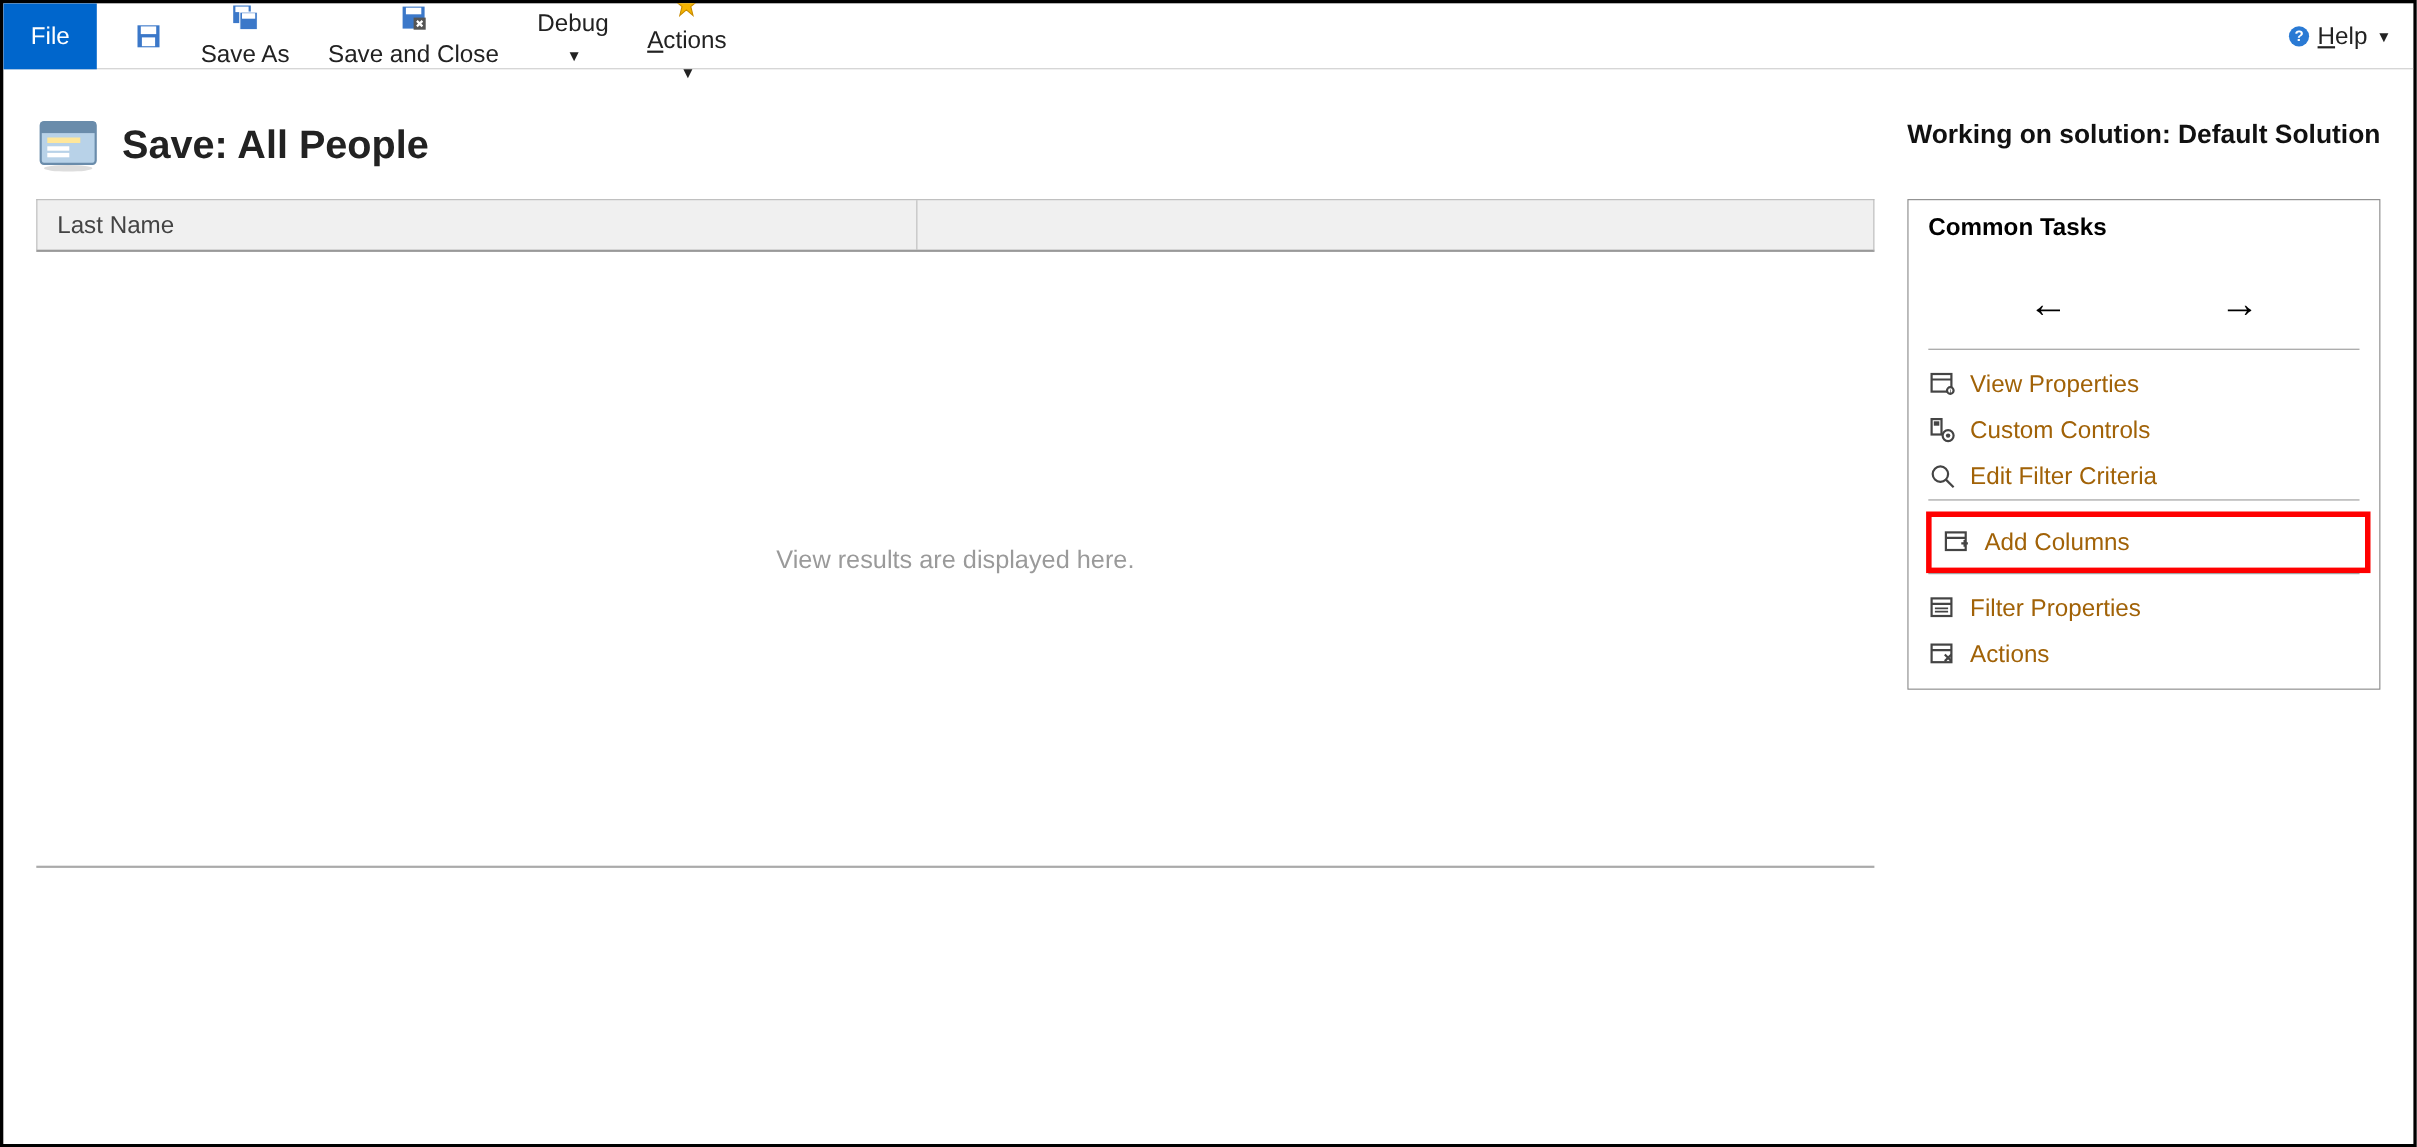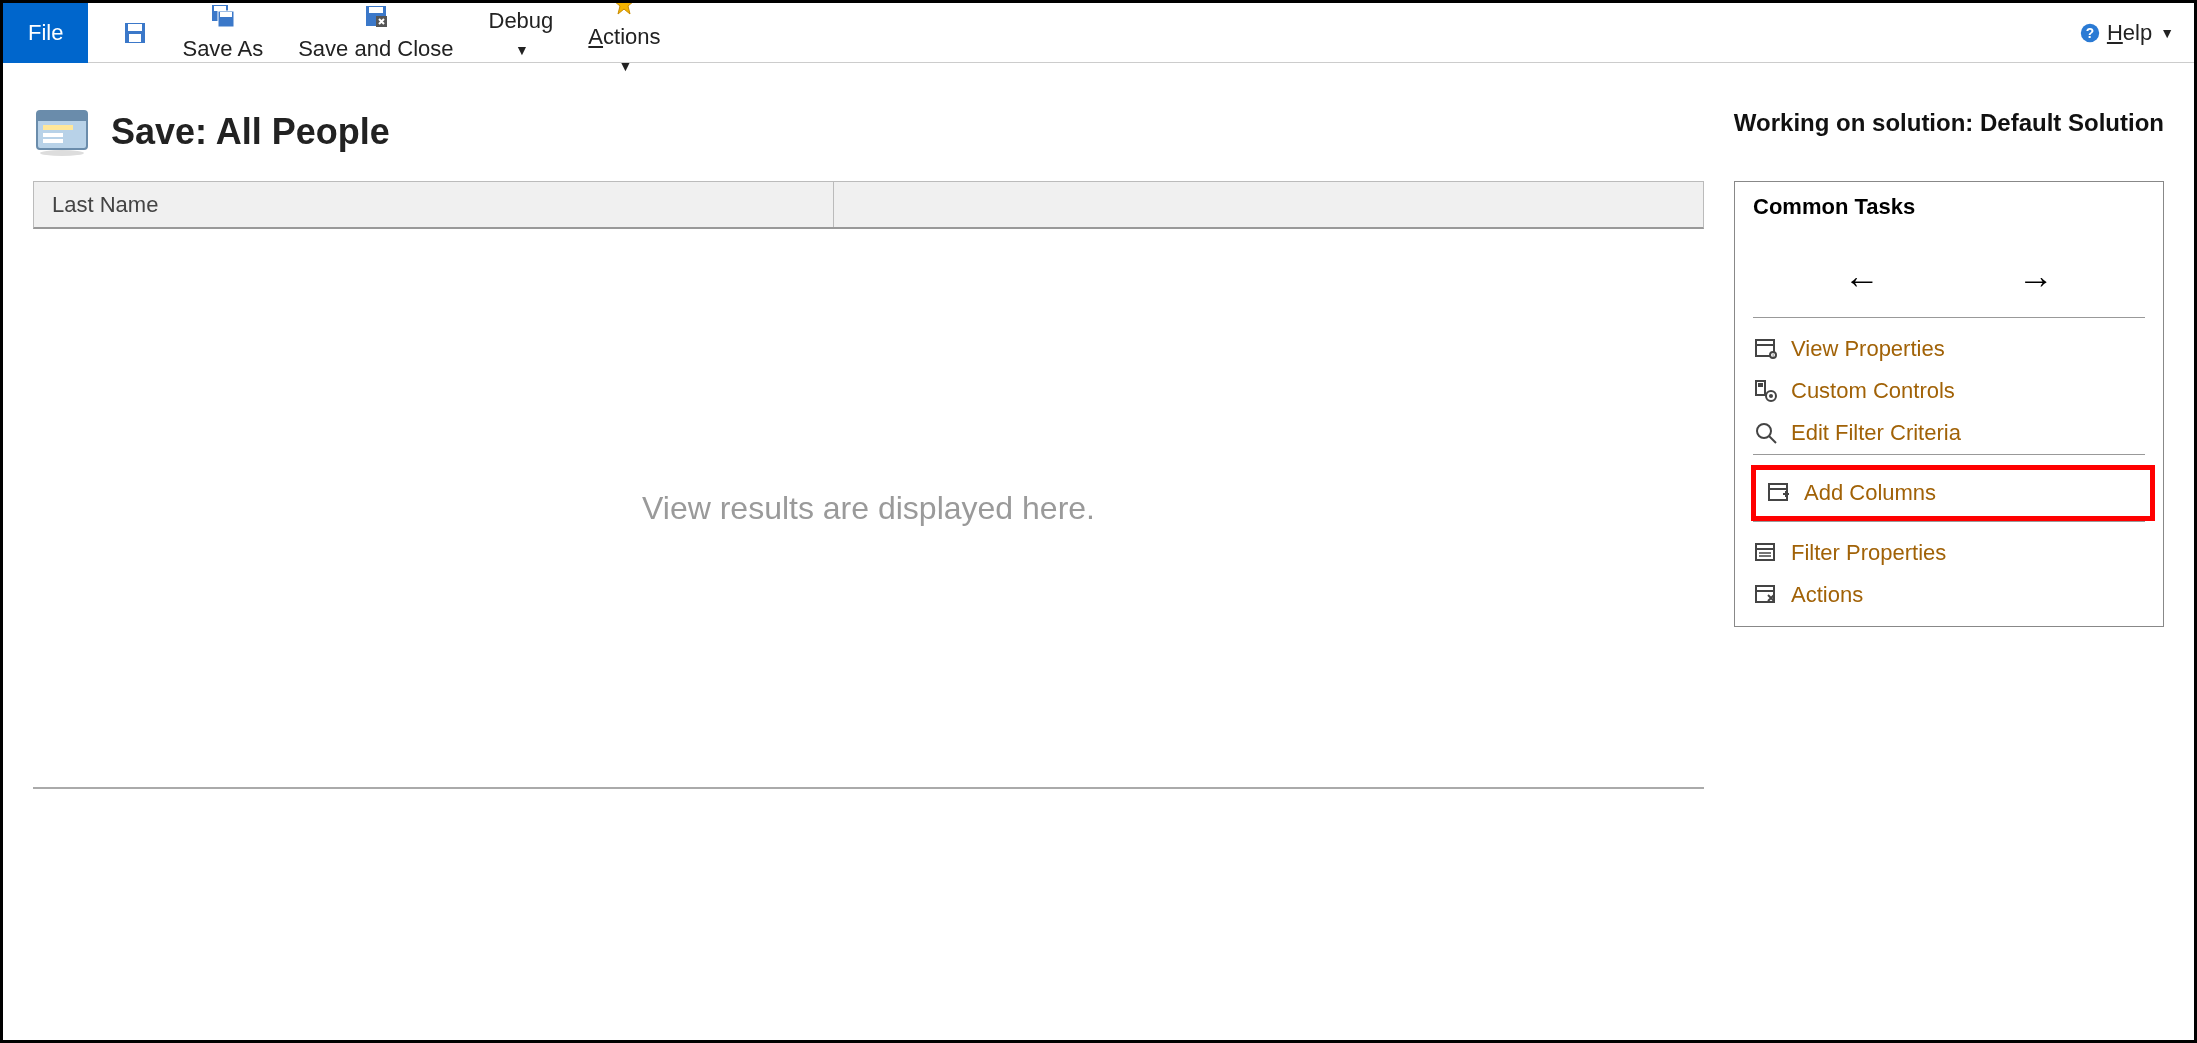--- a/index.html
+++ b/index.html
@@ -118,21 +118,21 @@
     }
     .grid-body {
       height: 560px;
       display: flex;
       align-items: center;
       justify-content: center;
       border-bottom: 2px solid #aaa;
     }
     .placeholder-text {
       color: #9a9a9a;
-      font-size: 32px;
+      font-size: 23px;
     }
     .tasks-panel {
       width: 430px;
       border: 1px solid #888;
       padding: 12px 0 10px 0;
     }
     .tasks-title {
       font-weight: 600;
       font-size: 22px;
       padding: 0 18px 10px 18px;

